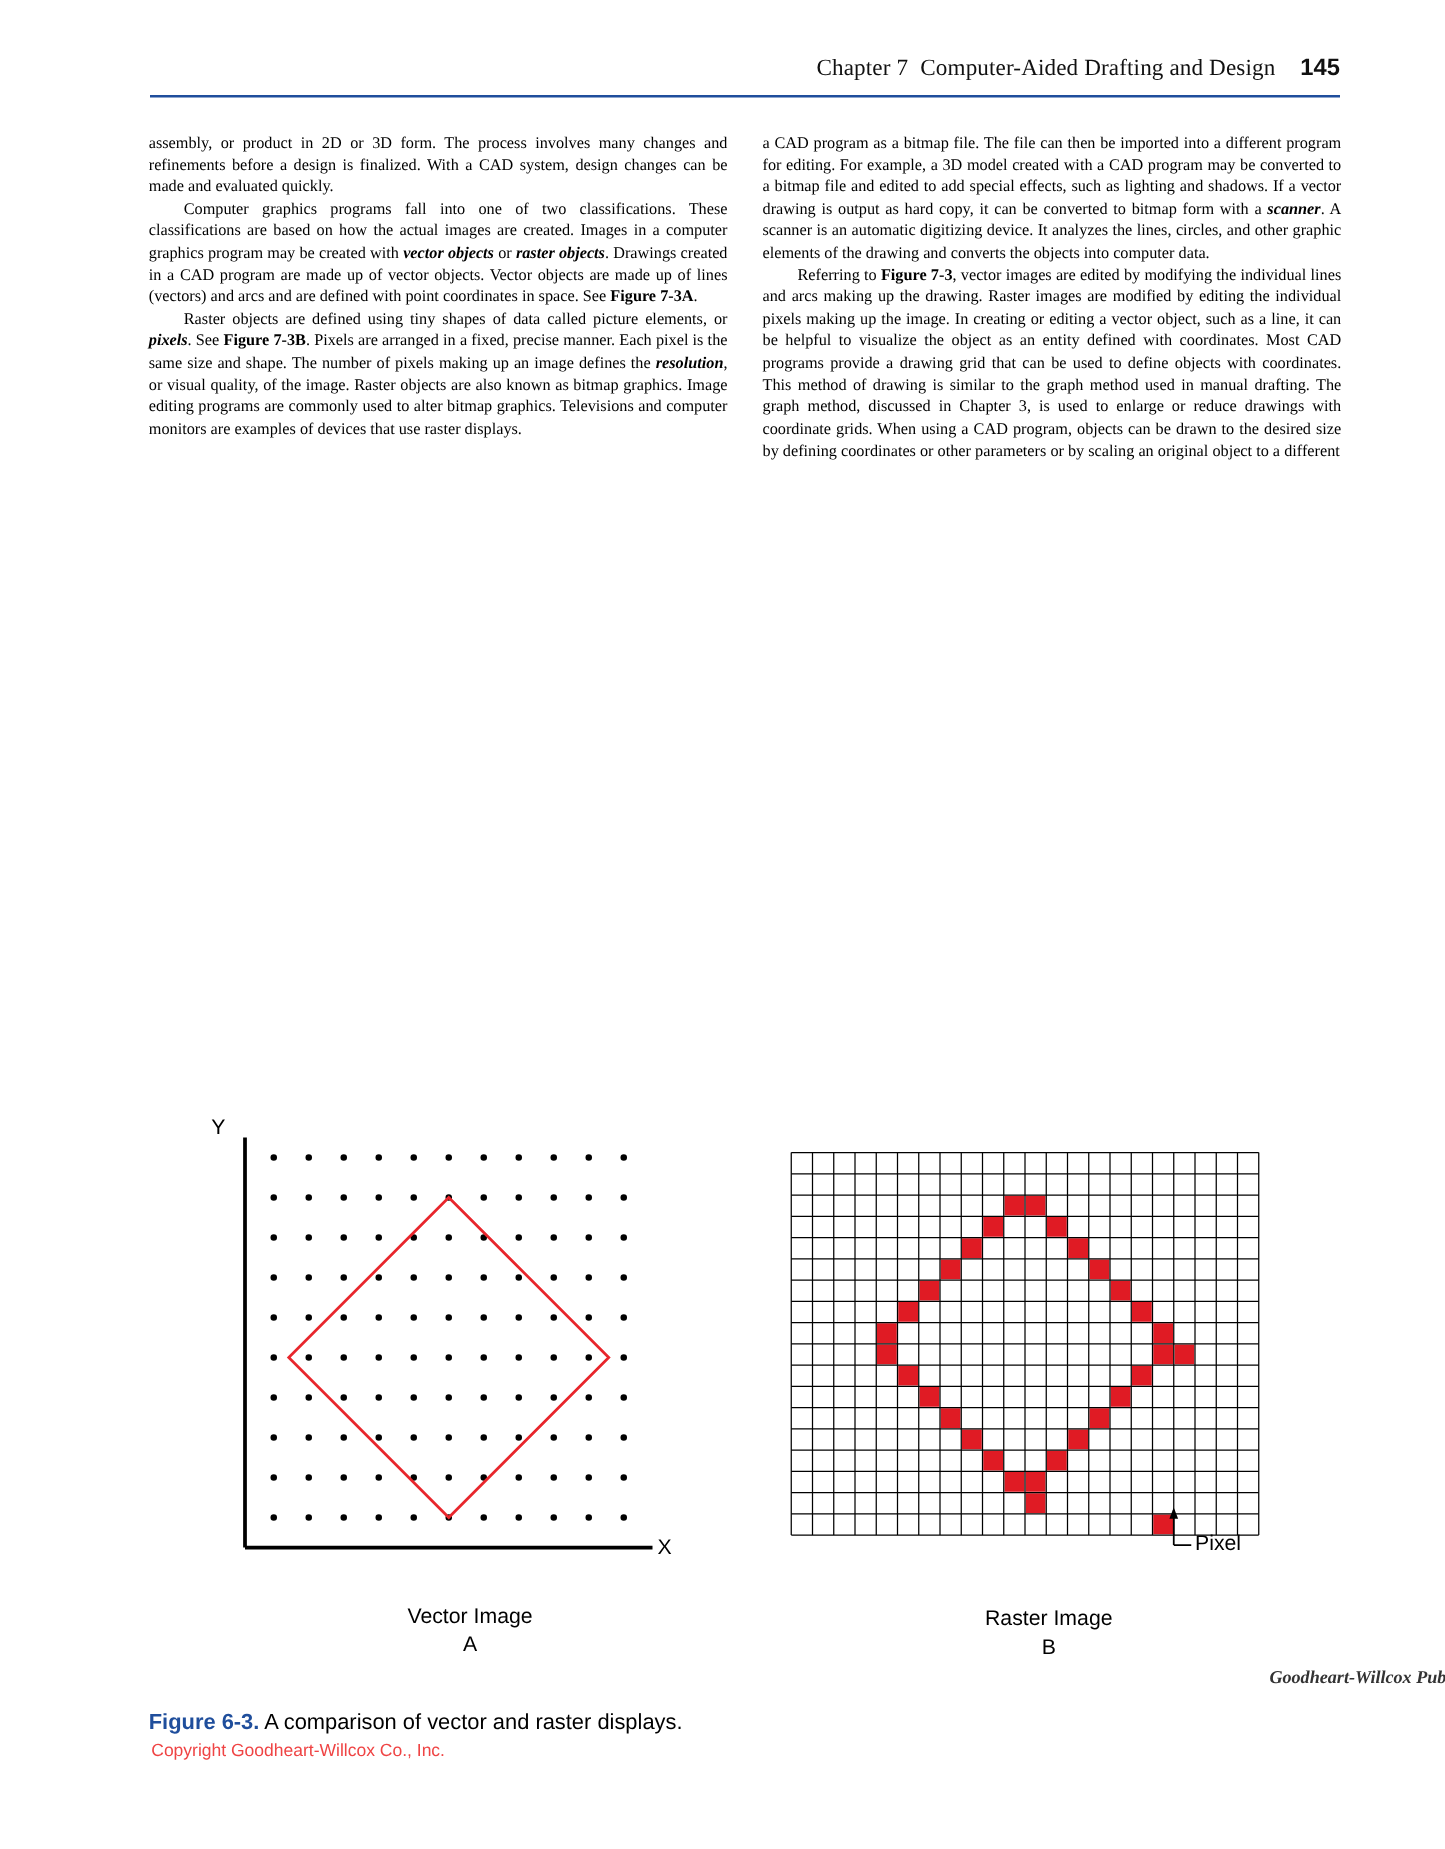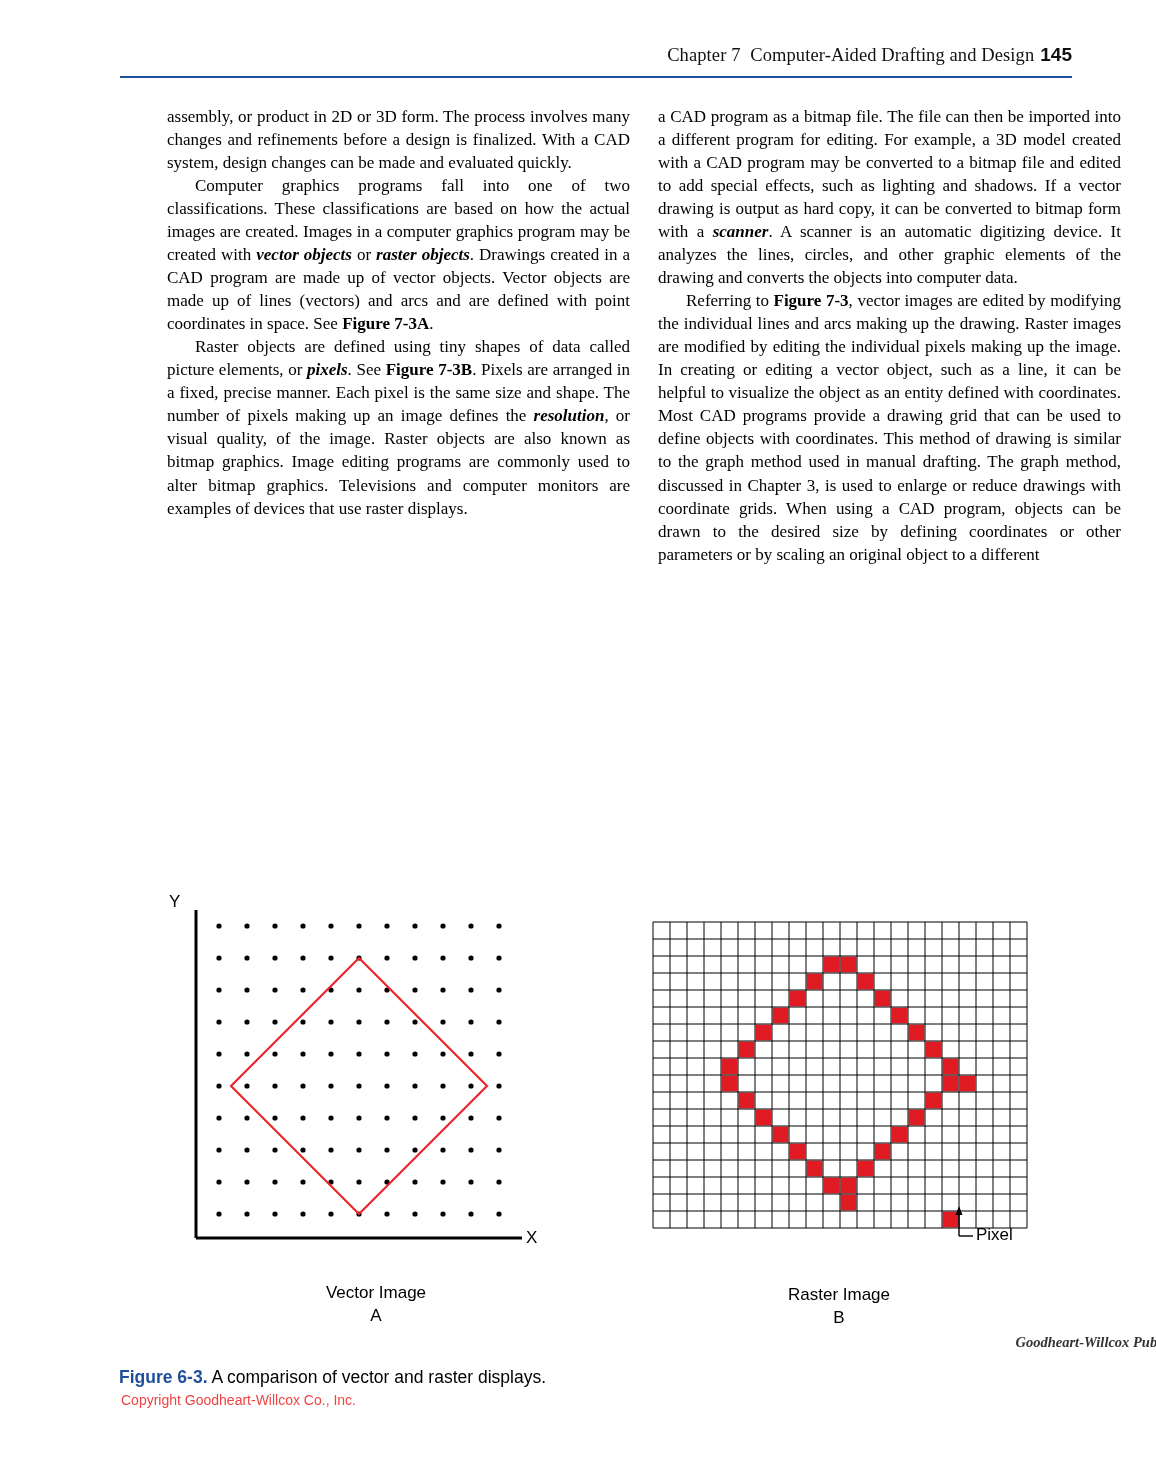--- a/index.html
+++ b/index.html
@@ -24,21 +24,21 @@
 
   
   .header {
     position: absolute;
     left: 120px;
     top: 44px;
     width: 952px;
     display: flex;
     align-items: baseline;
     justify-content: flex-end;
-    gap: 6px;
+    gap: 20px;
   }
   .header-title {
     font-family: "Liberation Serif", serif;
     font-size: 18.5px;
     color: #111;
     letter-spacing: 0.1px;
   }
   .header-title .ch {
     margin-right: 5px;
   }
@@ -55,26 +55,25 @@
     width: 952px;
     height: 2px;
     background: #1f4e9c;
   }
 
   
   .col {
     position: absolute;
     top: 105px;
     width: 463px;
-    font-size: 17px;
+    font-size: 13px;
     line-height: 1.355;
     text-align: justify;
     text-justify: inter-word;
     hyphens: none;
-    margin-left: 48px;
   }
   .col-left { left: 119px; }
   .col-right { left: 610px; }
 
   .col p {
     margin: 0;
   }
   .col p + p {
     text-indent: 28px;
   }
@@ -121,21 +120,21 @@
     top: 394px;
     width: 380px;
     text-align: center;
     font-family: "Liberation Sans", sans-serif;
     font-size: 17px;
     line-height: 1.35;
   }
 
   .raster-panel {
     position: absolute;
-    left: 532px;
+    left: 512px;
     top: 30px;
     width: 425px;
     height: 340px;
   }
 
   .pixel-label {
     position: absolute;
     font-family: "Liberation Sans", sans-serif;
     font-size: 17px;
     color: #000;

